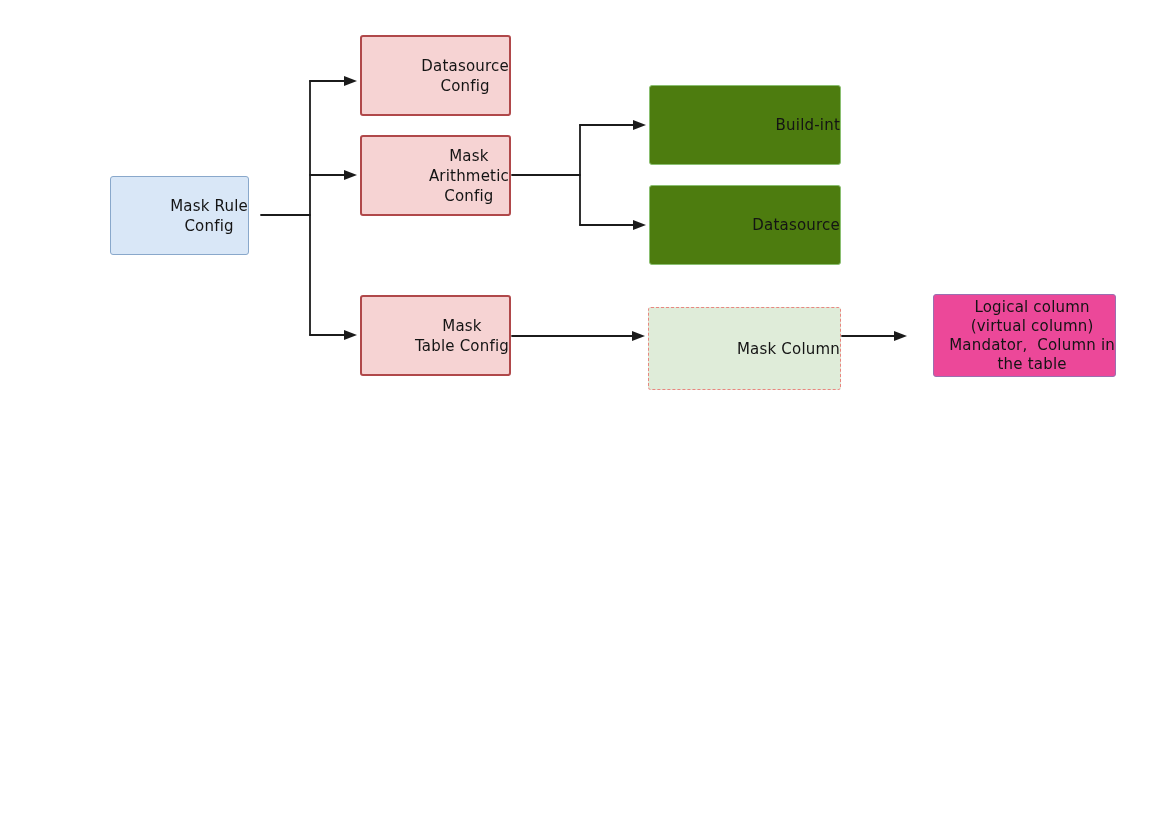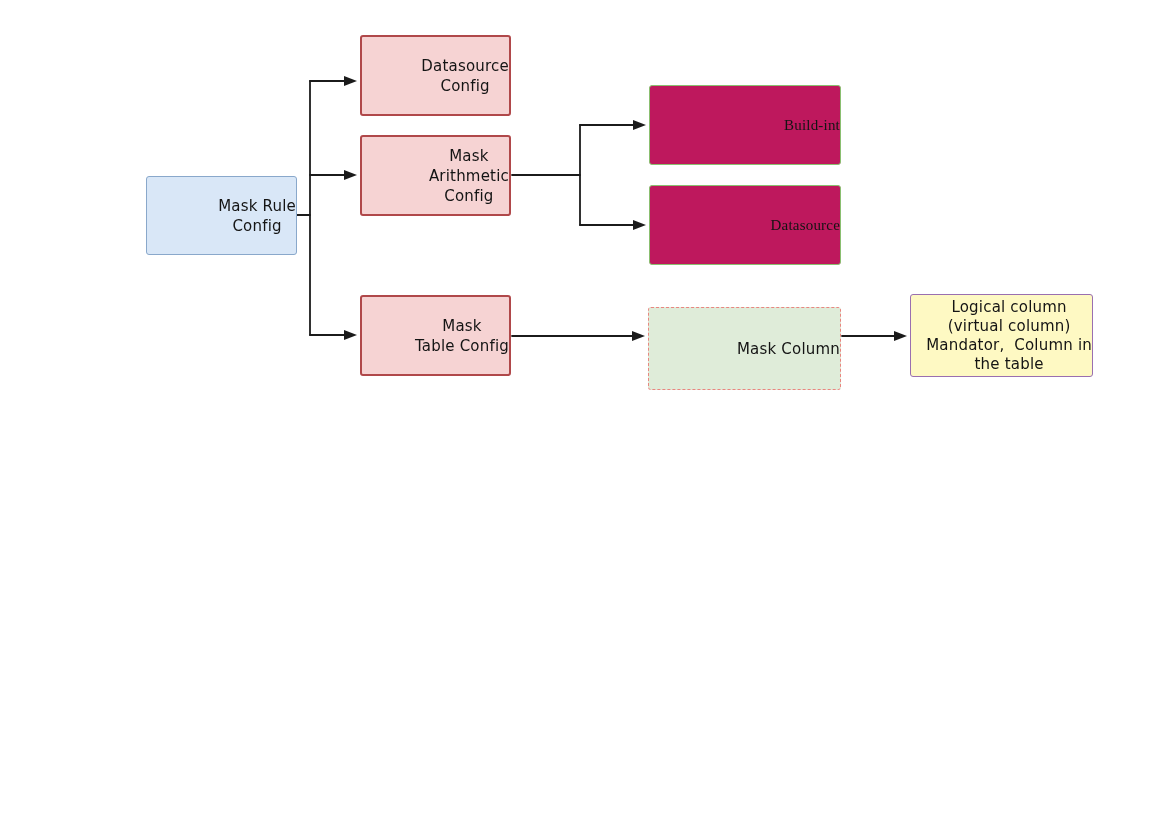--- a/index.html
+++ b/index.html
@@ -35,26 +35,26 @@
   .node-label {
     white-space: pre-wrap;
     font-size: 15px;
     line-height: 20px;
     color: #141414;
     letter-spacing: 0.2px;
   }
   
   .theme-blue   { background: #d9e7f7; border: 1.6px solid #89a8cb; }
   .theme-red    { background: #f6d3d3; border: 2px solid #b0484a; }
-  .theme-green  { background: #be185d; border: 1.6px solid #8abf70; font-family: Liberation Serif, serif; }
+  .theme-green  { background: #4d7c0f; border: 1.6px solid #8abf70; }
   .theme-green-dashed { background: #dfecd9; border: 1.8px dashed #e98680; margin-top: 13px; }
-  .theme-purple { background: #fef9c3; border: 1.6px solid #9a6fb0; }
+  .theme-purple { background: #ec4899; border: 1.6px solid #9a6fb0; margin-left: 23px; }
 
   
-  #node-mask-rule-config       { left: 110px; top: 176px; width: 151px; height: 79px; margin-left: 36px; }
+  #node-mask-rule-config       { left: 110px; top: 176px; width: 139px; height: 79px; }
   #node-datasource-config      { left: 360px; top: 35px;  width: 151px; height: 81px; }
   #node-mask-arithmetic-config { left: 360px; top: 135px; width: 151px; height: 81px; }
   #node-build-int              { left: 649px; top: 85px;  width: 192px; height: 80px; }
   #node-customized             { left: 649px; top: 185px; width: 192px; height: 80px; }
   #node-mask-table-config      { left: 360px; top: 295px; width: 151px; height: 81px; }
   #node-mask-column            { left: 648px; top: 294px; width: 193px; height: 83px; }
   #node-logical-column         { left: 910px; top: 294px; width: 183px; height: 83px; }
   #node-logical-column .node-label { line-height: 19px; }
 </style>
 </head>

